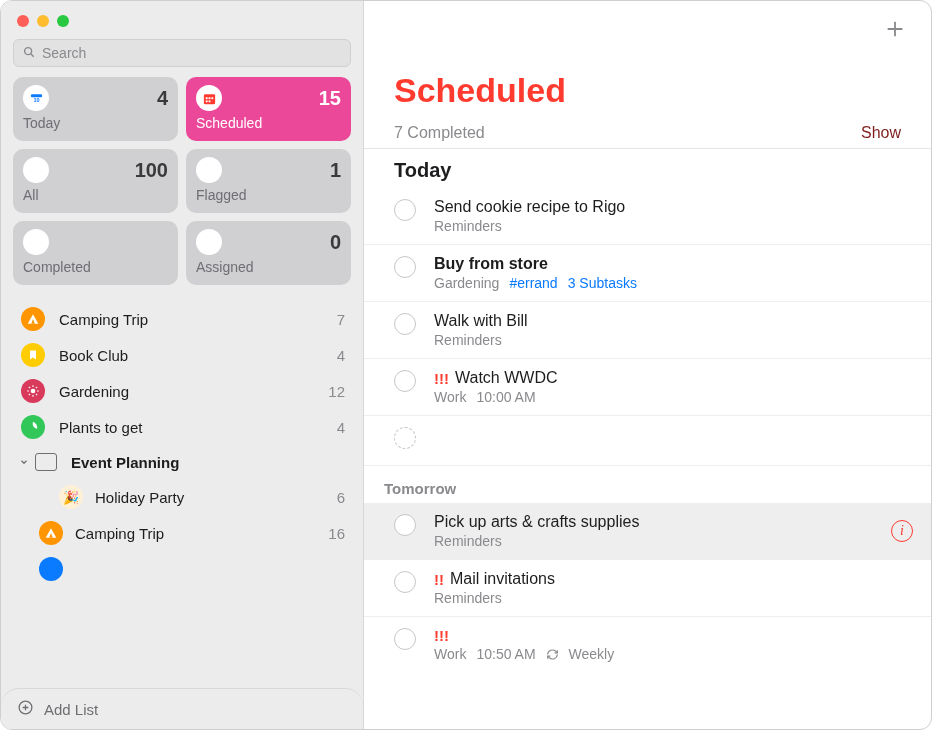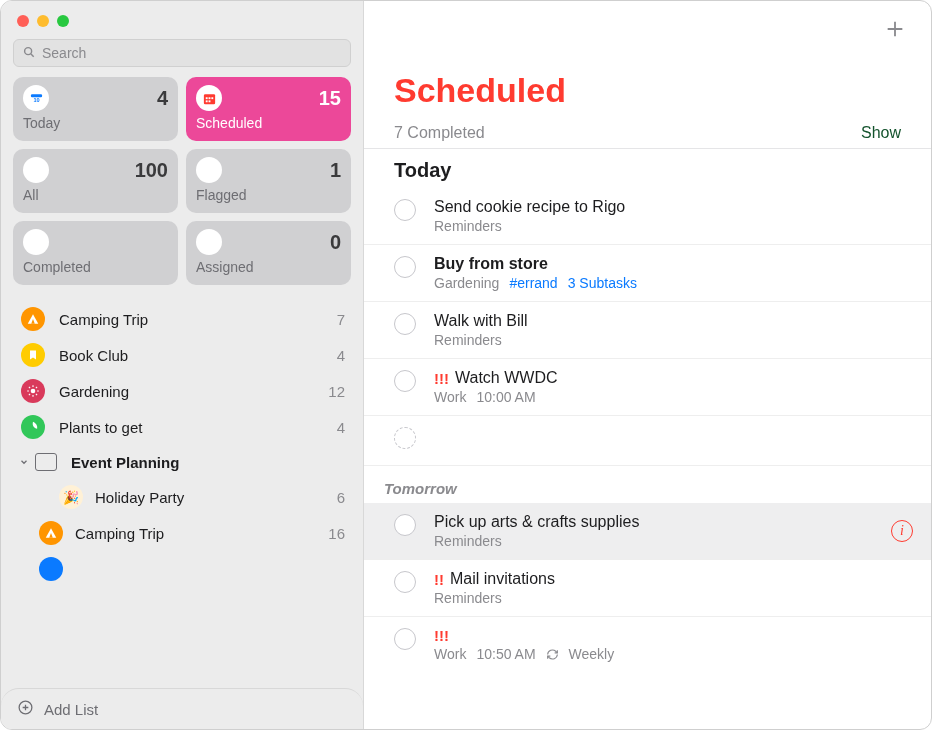--- a/index.html
+++ b/index.html
@@ -136,30 +136,29 @@
   .main-inner { padding: 70px 0 0 0; flex:1; overflow:auto; }
   .main h1 {
     font-size: 34px; font-weight: 700; color:#ff3b30;
     padding: 0 30px 14px 30px;
   }
   .completed-bar {
     display:flex; align-items:center; justify-content:space-between;
     padding: 0 30px 6px 30px; color:#8a8a8e; font-size:16px;
     border-bottom:1px solid #e5e5e7;
   }
-  .completed-bar .show-link { color:#14532d; cursor:pointer; }
+  .completed-bar .show-link { color:#7f1d1d; cursor:pointer; }
 
   .section-header {
     font-size: 20px; font-weight: 700; color:#1d1d1f;
     padding: 10px 30px 6px 30px;
   }
   .section-header.sub {
     font-size: 15px; font-weight: 600; color:#8a8a8e;
     padding: 14px 30px 6px 20px;
-    font-style: italic;
   }
 
   .reminder-row {
     display:flex; align-items:flex-start;
     padding: 10px 18px 10px 30px;
     border-bottom: 1px solid #eee;
     position:relative;
   }
   .reminder-row:last-child { border-bottom:none; }
   .reminder-row.selected { background:#eeeeef; }

